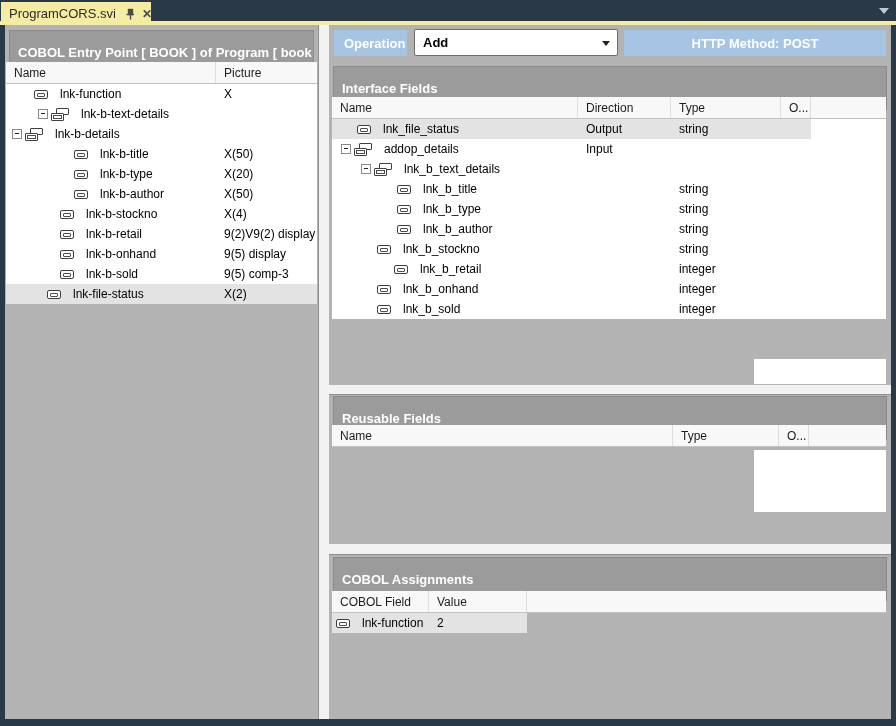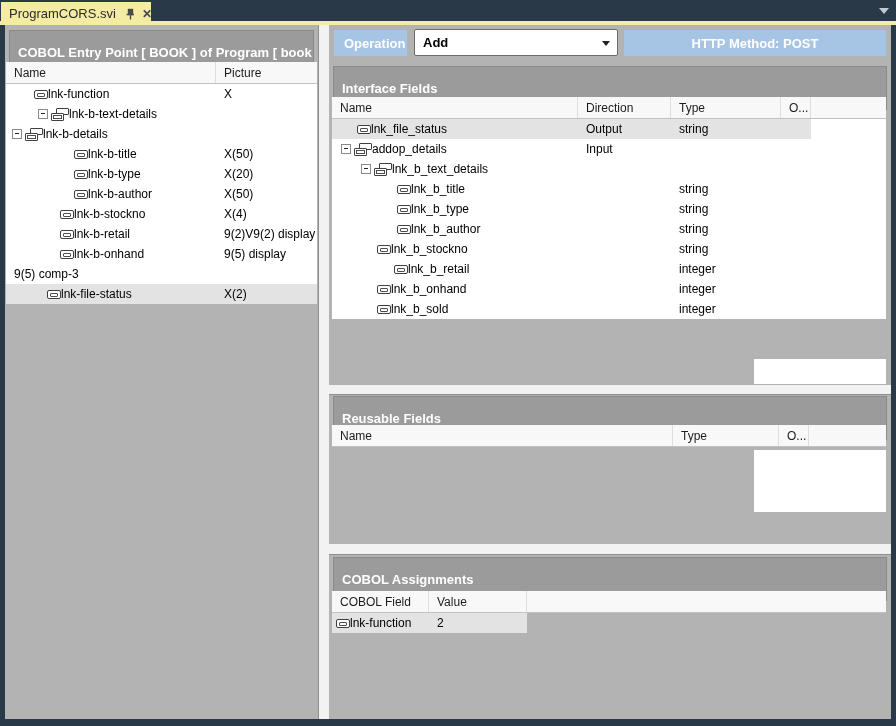--- a/index.html
+++ b/index.html
@@ -45,21 +45,21 @@
   .ebox::after{content:"";position:absolute;left:2px;right:2px;top:3px;height:1px;background:#222;}
   .brick{width:14px;height:9px;box-sizing:border-box;border:1px solid #3f3f3f;border-radius:2px;
        background:#fff;position:relative;flex:none;}
   .brick::after{content:"";position:absolute;left:2px;right:2px;top:2px;bottom:1px;
        border:1px solid #4d4d4d;border-radius:1px;}
   .stack{width:18px;height:13px;position:relative;flex:none;}
   .stack::before{content:"";position:absolute;right:0;top:0;width:13px;height:7px;box-sizing:border-box;
        border:1px solid #3f3f3f;border-radius:1px;background:#fff;}
   .stack::after{content:"";position:absolute;left:0;bottom:0;width:13px;height:8px;box-sizing:border-box;
        border:1px solid #3f3f3f;border-radius:1px;background:#fff;box-shadow:inset 0 0 0 1px #fff,inset 0 0 0 2px #4d4d4d;}
-  .row-label{margin-left:0;}
+  .row-label{margin-left:12px;}
 
   
   .blabel{position:absolute;background:var(--accent,#A6C4E4);color:#fff;font-weight:bold;font-size:13px;
        display:flex;align-items:center;padding:0 10px;box-sizing:border-box;height:26px;}
   .combo{position:absolute;background:#fff;border:1px solid #6d6d6d;border-radius:2px;height:27px;
        display:flex;align-items:center;font-weight:bold;font-size:13px;color:#000;
        padding:0 22px 0 8px;box-sizing:border-box;}
   .combo-arrow{position:absolute;right:7px;top:11px;width:0;height:0;border-left:4px solid transparent;
        border-right:4px solid transparent;border-top:5px solid #222;}
 
@@ -157,20 +157,24 @@
               <div class="gcell" style="width: 101px; flex: 0 0 auto; padding-left: 8px;">9(2)V9(2) display</div>
             </div>
             <div class="grow">
               <div class="gcell namecell" style="width: 210px; flex: 0 0 auto; padding-left: 54px;">
                 <span class="brick"></span>
                 <span class="row-label">lnk-b-onhand</span>
               </div>
               <div class="gcell" style="width: 101px; flex: 0 0 auto; padding-left: 8px;">9(5) display</div>
             </div>
             <div class="grow">
+              <div class="gcell namecell" style="width: 210px; flex: 0 0 auto; padding-left: 54px;">
+                <span class="brick"></span>
+                <span class="row-label">lnk-b-sold</span>
+              </div>
               <div class="gcell" style="width: 101px; flex: 0 0 auto; padding-left: 8px;">9(5) comp-3</div>
             </div>
             <div class="grow selected">
               <div class="gcell namecell" style="width: 210px; flex: 0 0 auto; padding-left: 41px;">
                 <span class="brick"></span>
                 <span class="row-label">lnk-file-status</span>
               </div>
               <div class="gcell" style="width: 101px; flex: 0 0 auto; padding-left: 8px;">X(2)</div>
             </div>
           </div>

